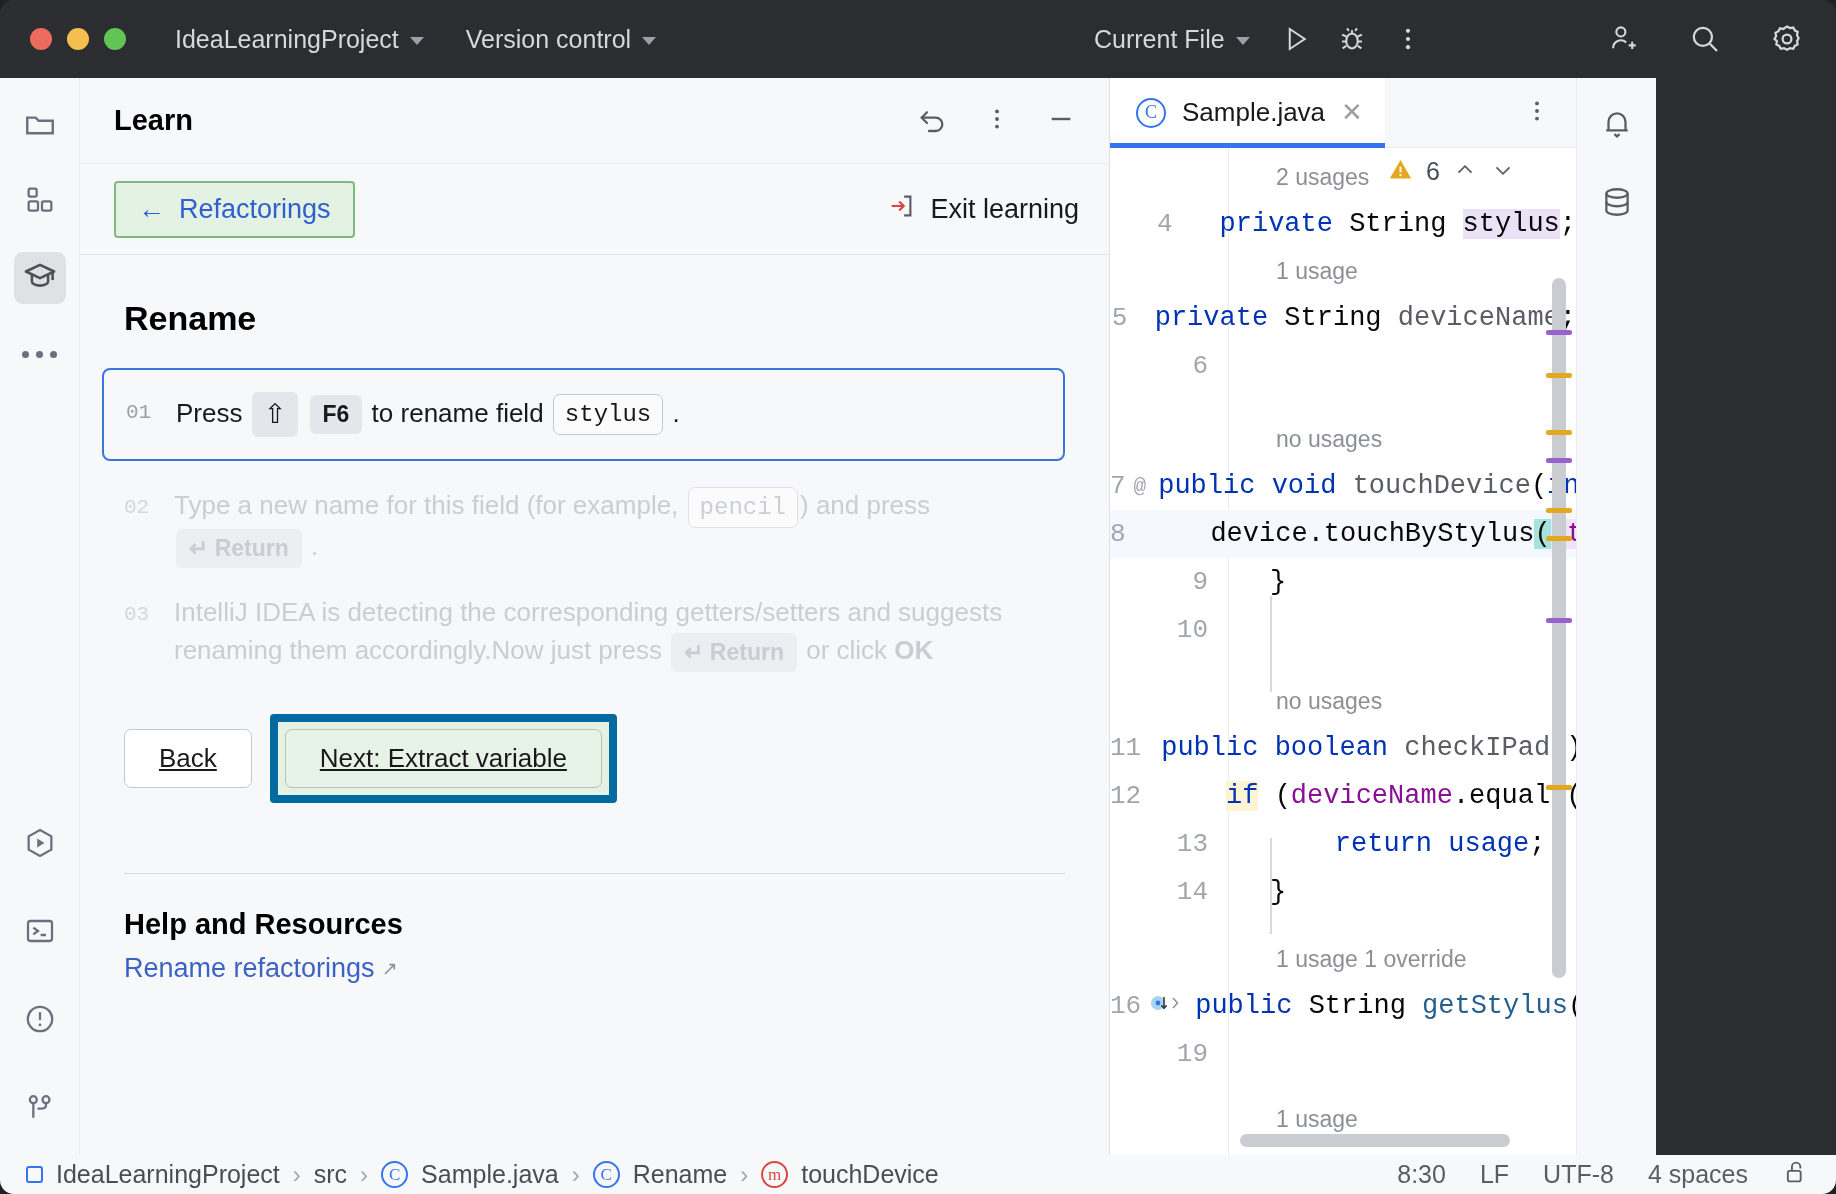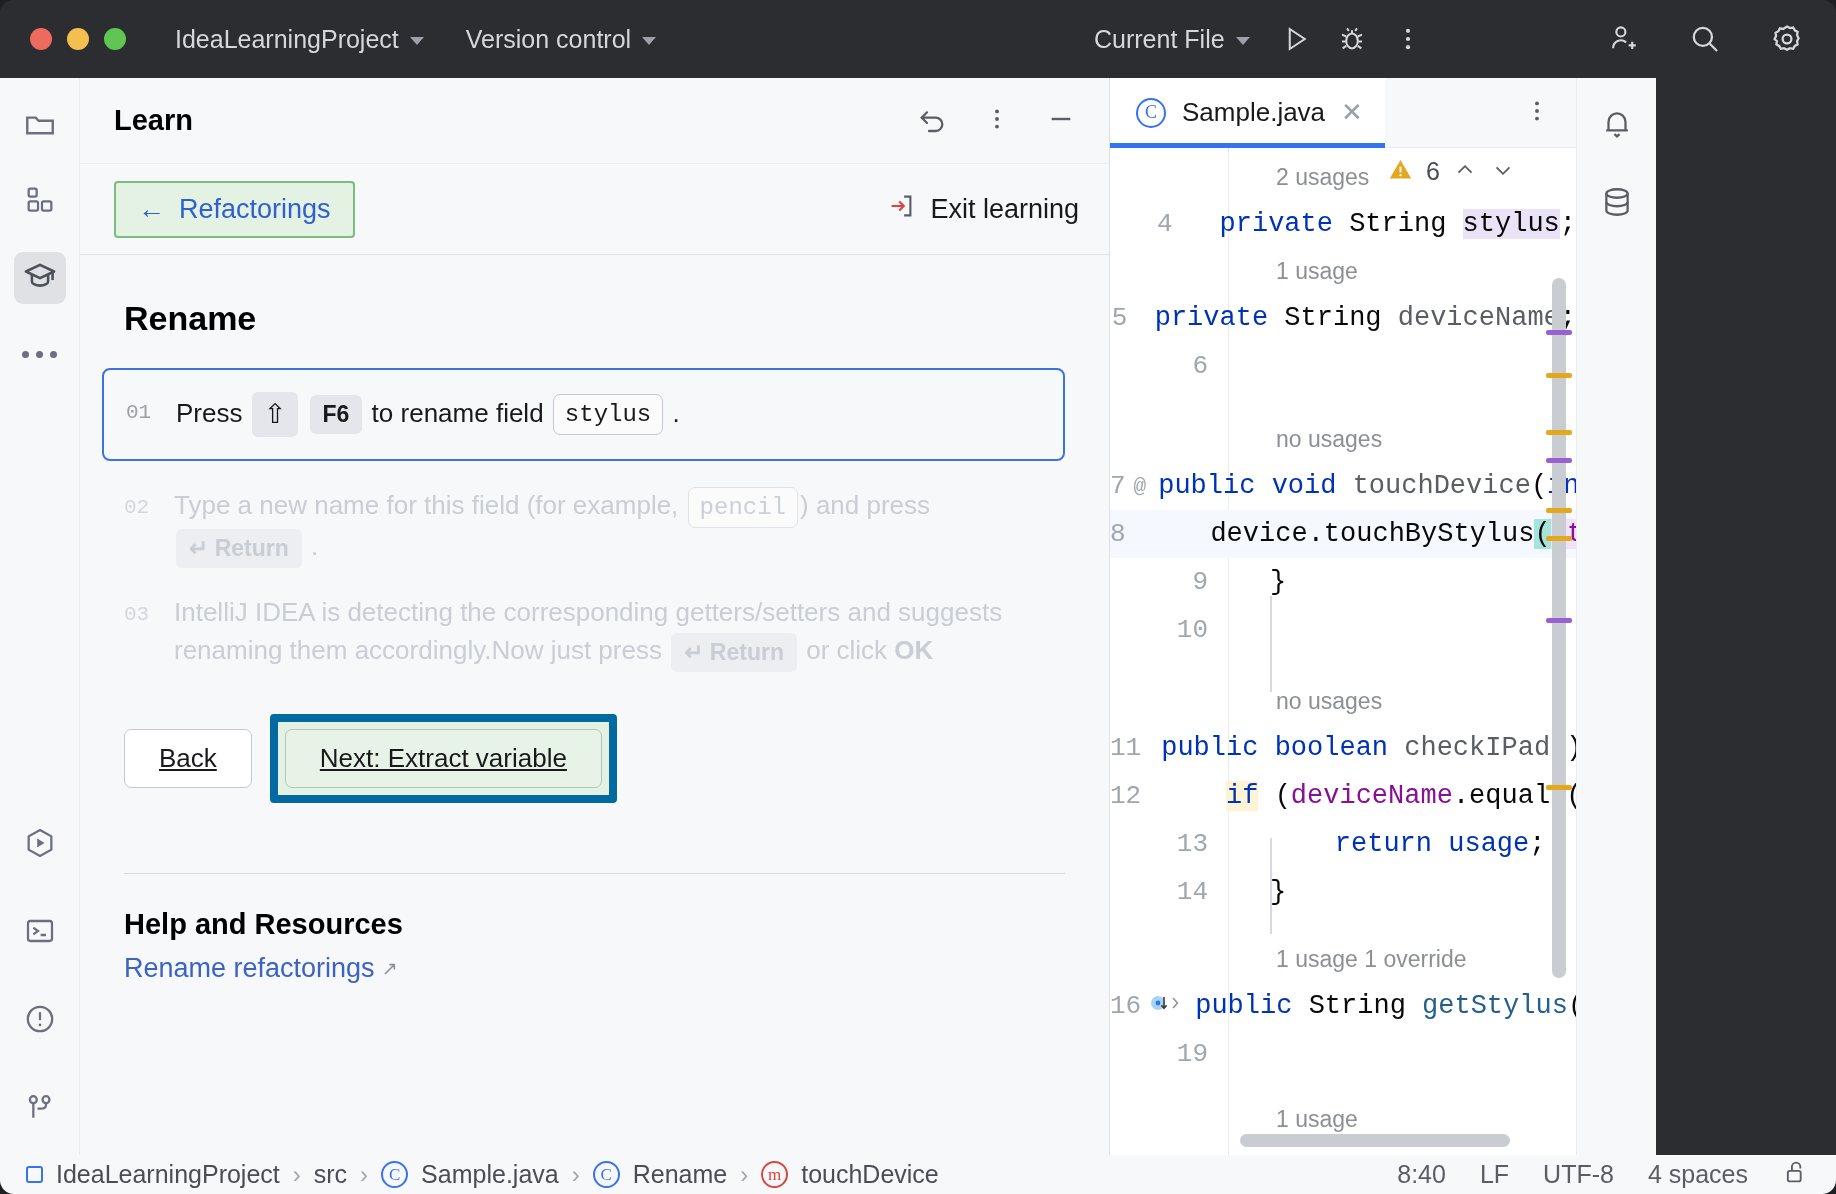--- a/index.html
+++ b/index.html
@@ -707,21 +707,21 @@
       <span class="cc">C</span>
       <span>Sample.java</span>
       <span class="sep">›</span>
       <span class="cc">C</span>
       <span>Rename</span>
       <span class="sep">›</span>
       <span class="mc">m</span>
       <span>touchDevice</span>
     </div>
     <div class="status-right">
-      <span>8:40</span>
+      <span>8:30</span>
       <span>LF</span>
       <span>UTF-8</span>
       <span>4 spaces</span>
       <span>
         <svg width="28" height="28" viewBox="0 0 24 24" fill="none" stroke="#5a5d63" stroke-width="1.6">
           <rect x="5" y="11" width="11" height="9" rx="1.6"></rect>
           <path d="M8.5 11 V7.6 a3.6 3.6 0 0 1 7.2 0 V9"></path>
         </svg>
       </span>
     </div>

